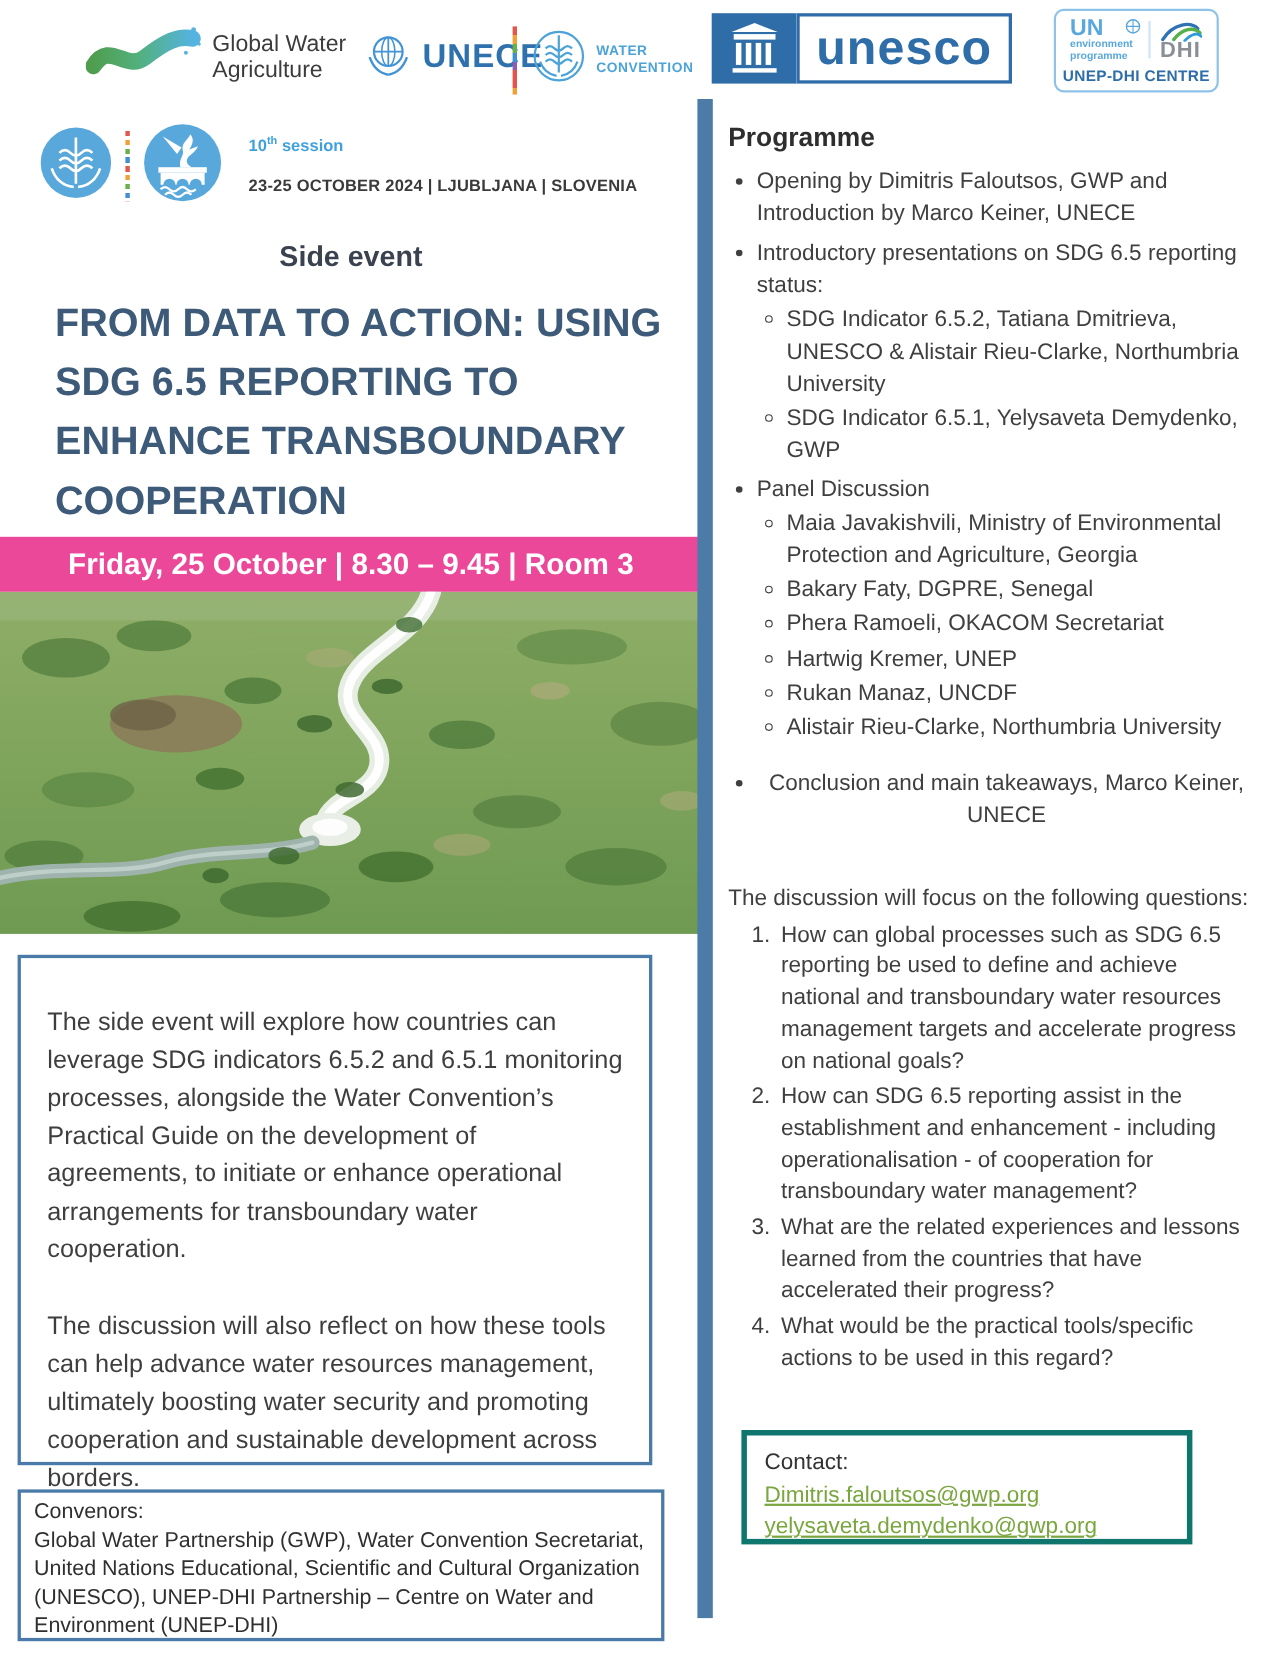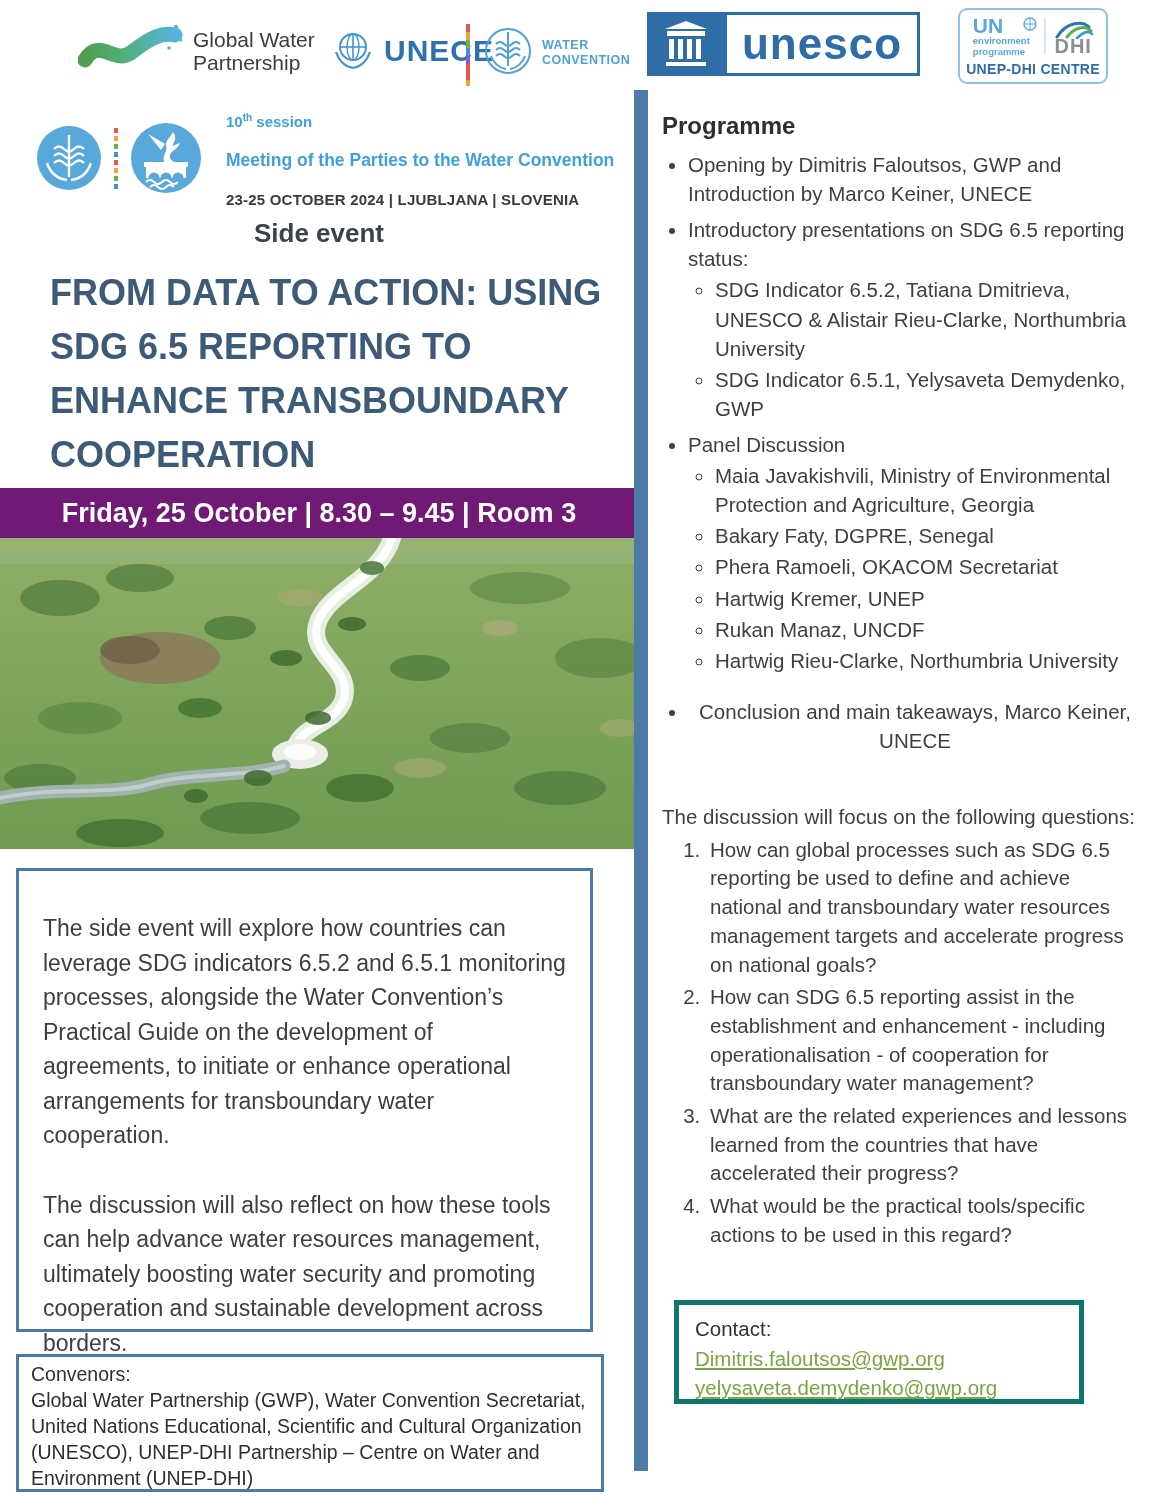--- a/index.html
+++ b/index.html
@@ -38,21 +38,21 @@
      background:repeating-linear-gradient(180deg,#e2574c 0 5px,transparent 5px 8px,#f2a137 8px 13px,transparent 13px 16px,#69b04b 16px 21px,transparent 21px 24px,#3f8fd2 24px 29px,transparent 29px 32px);}
   .mop-text{margin-left:12px;display:flex;flex-direction:column;gap:20px;}
   .mop-session{font-size:15px;font-weight:bold;color:#3ea1dc;}
   .mop-session sup{font-size:10px;}
   .mop-title{font-size:17.5px;font-weight:bold;color:#3ea1dc;}
   .mop-date{font-size:15px;font-weight:bold;color:#3a3a3a;letter-spacing:.2px;}
 
   
   .kicker{left:0;top:218px;width:638px;text-align:center;font-size:26px;font-weight:bold;color:#39424e;}
   .title{left:50px;top:266px;width:565px;font-size:36px;font-weight:bold;color:#3d5a78;line-height:1.5;}
-  .banner{left:0;top:488px;width:638px;height:50px;background:#701a75;display:flex;align-items:center;justify-content:center;}
+  .banner{left:0;top:488px;width:638px;height:50px;background:#ec4899;display:flex;align-items:center;justify-content:center;}
   .banner-text{color:#fff;font-size:27px;font-weight:bold;}
   .photo{left:0;top:538px;width:638px;height:311px;}
   .descbox{left:16px;top:868px;width:577px;height:464px;border:3px solid #4a7aa8;box-sizing:border-box;
      padding:40px 24px 0 24px;font-size:23px;line-height:1.5;color:#3e3e3e;}
   .descbox p{margin:0 0 35px 0;}
   .convbox{left:16px;top:1354px;width:588px;height:138px;border:3px solid #4a7aa8;box-sizing:border-box;
      padding:5px 12px;font-size:19.5px;line-height:1.33;color:#2f2f2f;}
 
   
   .vbar{left:634px;top:90px;width:14px;height:1381px;background:#4b7ba6;}
@@ -89,21 +89,21 @@
           </linearGradient>
         </defs>
         <path d="M7 40 C 22 16, 36 46, 54 32 S 84 12, 97 15" fill="none" stroke="url(#gwpg)" stroke-width="15" stroke-linecap="round"></path>
         <circle cx="98" cy="7" r="2.2" fill="#55b3e0"></circle>
           <circle cx="91" cy="28" r="1.8" fill="#55b3e0"></circle>
         <circle cx="103" cy="20" r="1.5" fill="#55b3e0"></circle>
       </svg>
     </span>
     <span class="gwp-text">
       <span>Global Water</span><br>
-      <span>Partnership</span>
+      <span>Agriculture</span>
     </span>
   </div>
 
   <div class="abs unece">
     <span>
       <svg width="46" height="46" viewBox="0 0 46 46">
         <circle cx="23" cy="21" r="13" fill="none" stroke="#4294d4" stroke-width="2"></circle>
         <line x1="23" y1="8" x2="23" y2="34" stroke="#4294d4" stroke-width="1.6"></line>
         <line x1="10" y1="21" x2="36" y2="21" stroke="#4294d4" stroke-width="1.6"></line>
         <ellipse cx="23" cy="21" rx="6" ry="13" fill="none" stroke="#4294d4" stroke-width="1.4"></ellipse>
@@ -202,21 +202,20 @@
         <rect x="16" y="45" width="40" height="11" fill="#fff"></rect>
         <circle cx="24" cy="56" r="5.5" fill="#58a8dc"></circle>
         <circle cx="36" cy="56" r="5.5" fill="#58a8dc"></circle>
         <circle cx="48" cy="56" r="5.5" fill="#58a8dc"></circle>
         <path d="M16 60 q 4 -4 8 0 t 8 0 t 8 0 t 8 0" fill="none" stroke="#fff" stroke-width="2"></path>
         <path d="M20 65 q 4 -4 8 0 t 8 0 t 8 0" fill="none" stroke="#fff" stroke-width="2"></path>
       </svg>
     </span>
     <span class="mop-text">
       <span class="mop-session"><span>10</span><sup>th</sup><span> session</span></span>
-      <span class="mop-title">Meeting of the Parties to the Water Convention</span>
       <span class="mop-date">23-25 OCTOBER 2024  |  LJUBLJANA  |  SLOVENIA</span>
     </span>
   </div>
 
   <div class="abs kicker">Side event</div>
 
   <div class="abs title">FROM DATA TO ACTION: USING SDG 6.5 REPORTING TO ENHANCE TRANSBOUNDARY COOPERATION</div>
 
   <div class="abs banner">
     <span class="banner-text">Friday, 25 October | 8.30 – 9.45 | Room 3</span>
@@ -294,21 +293,21 @@
         </ul>
       </li>
       <li class="p-item">
         <span>Panel Discussion</span>
         <ul class="sub">
           <li><span>Maia Javakishvili, Ministry of Environmental Protection and Agriculture, Georgia</span></li>
           <li><span>Bakary Faty, DGPRE, Senegal</span></li>
           <li><span>Phera Ramoeli, OKACOM Secretariat</span></li>
           <li><span>Hartwig Kremer, UNEP</span></li>
           <li><span>Rukan Manaz, UNCDF</span></li>
-          <li><span>Hartwig Rieu-Clarke, Northumbria University</span></li>
+          <li><span>Alistair Rieu-Clarke, Northumbria University</span></li>
         </ul>
       </li>
       <li class="p-item concl">
         <span>Conclusion and main takeaways, Marco Keiner, UNECE</span>
       </li>
     </ul>
 
     <div class="disc-intro">The discussion will focus on the following questions:</div>
     <ol class="qs">
       <li>How can global processes such as SDG 6.5 reporting be used to define and achieve national and transboundary water resources management targets and accelerate progress on national goals?</li>

